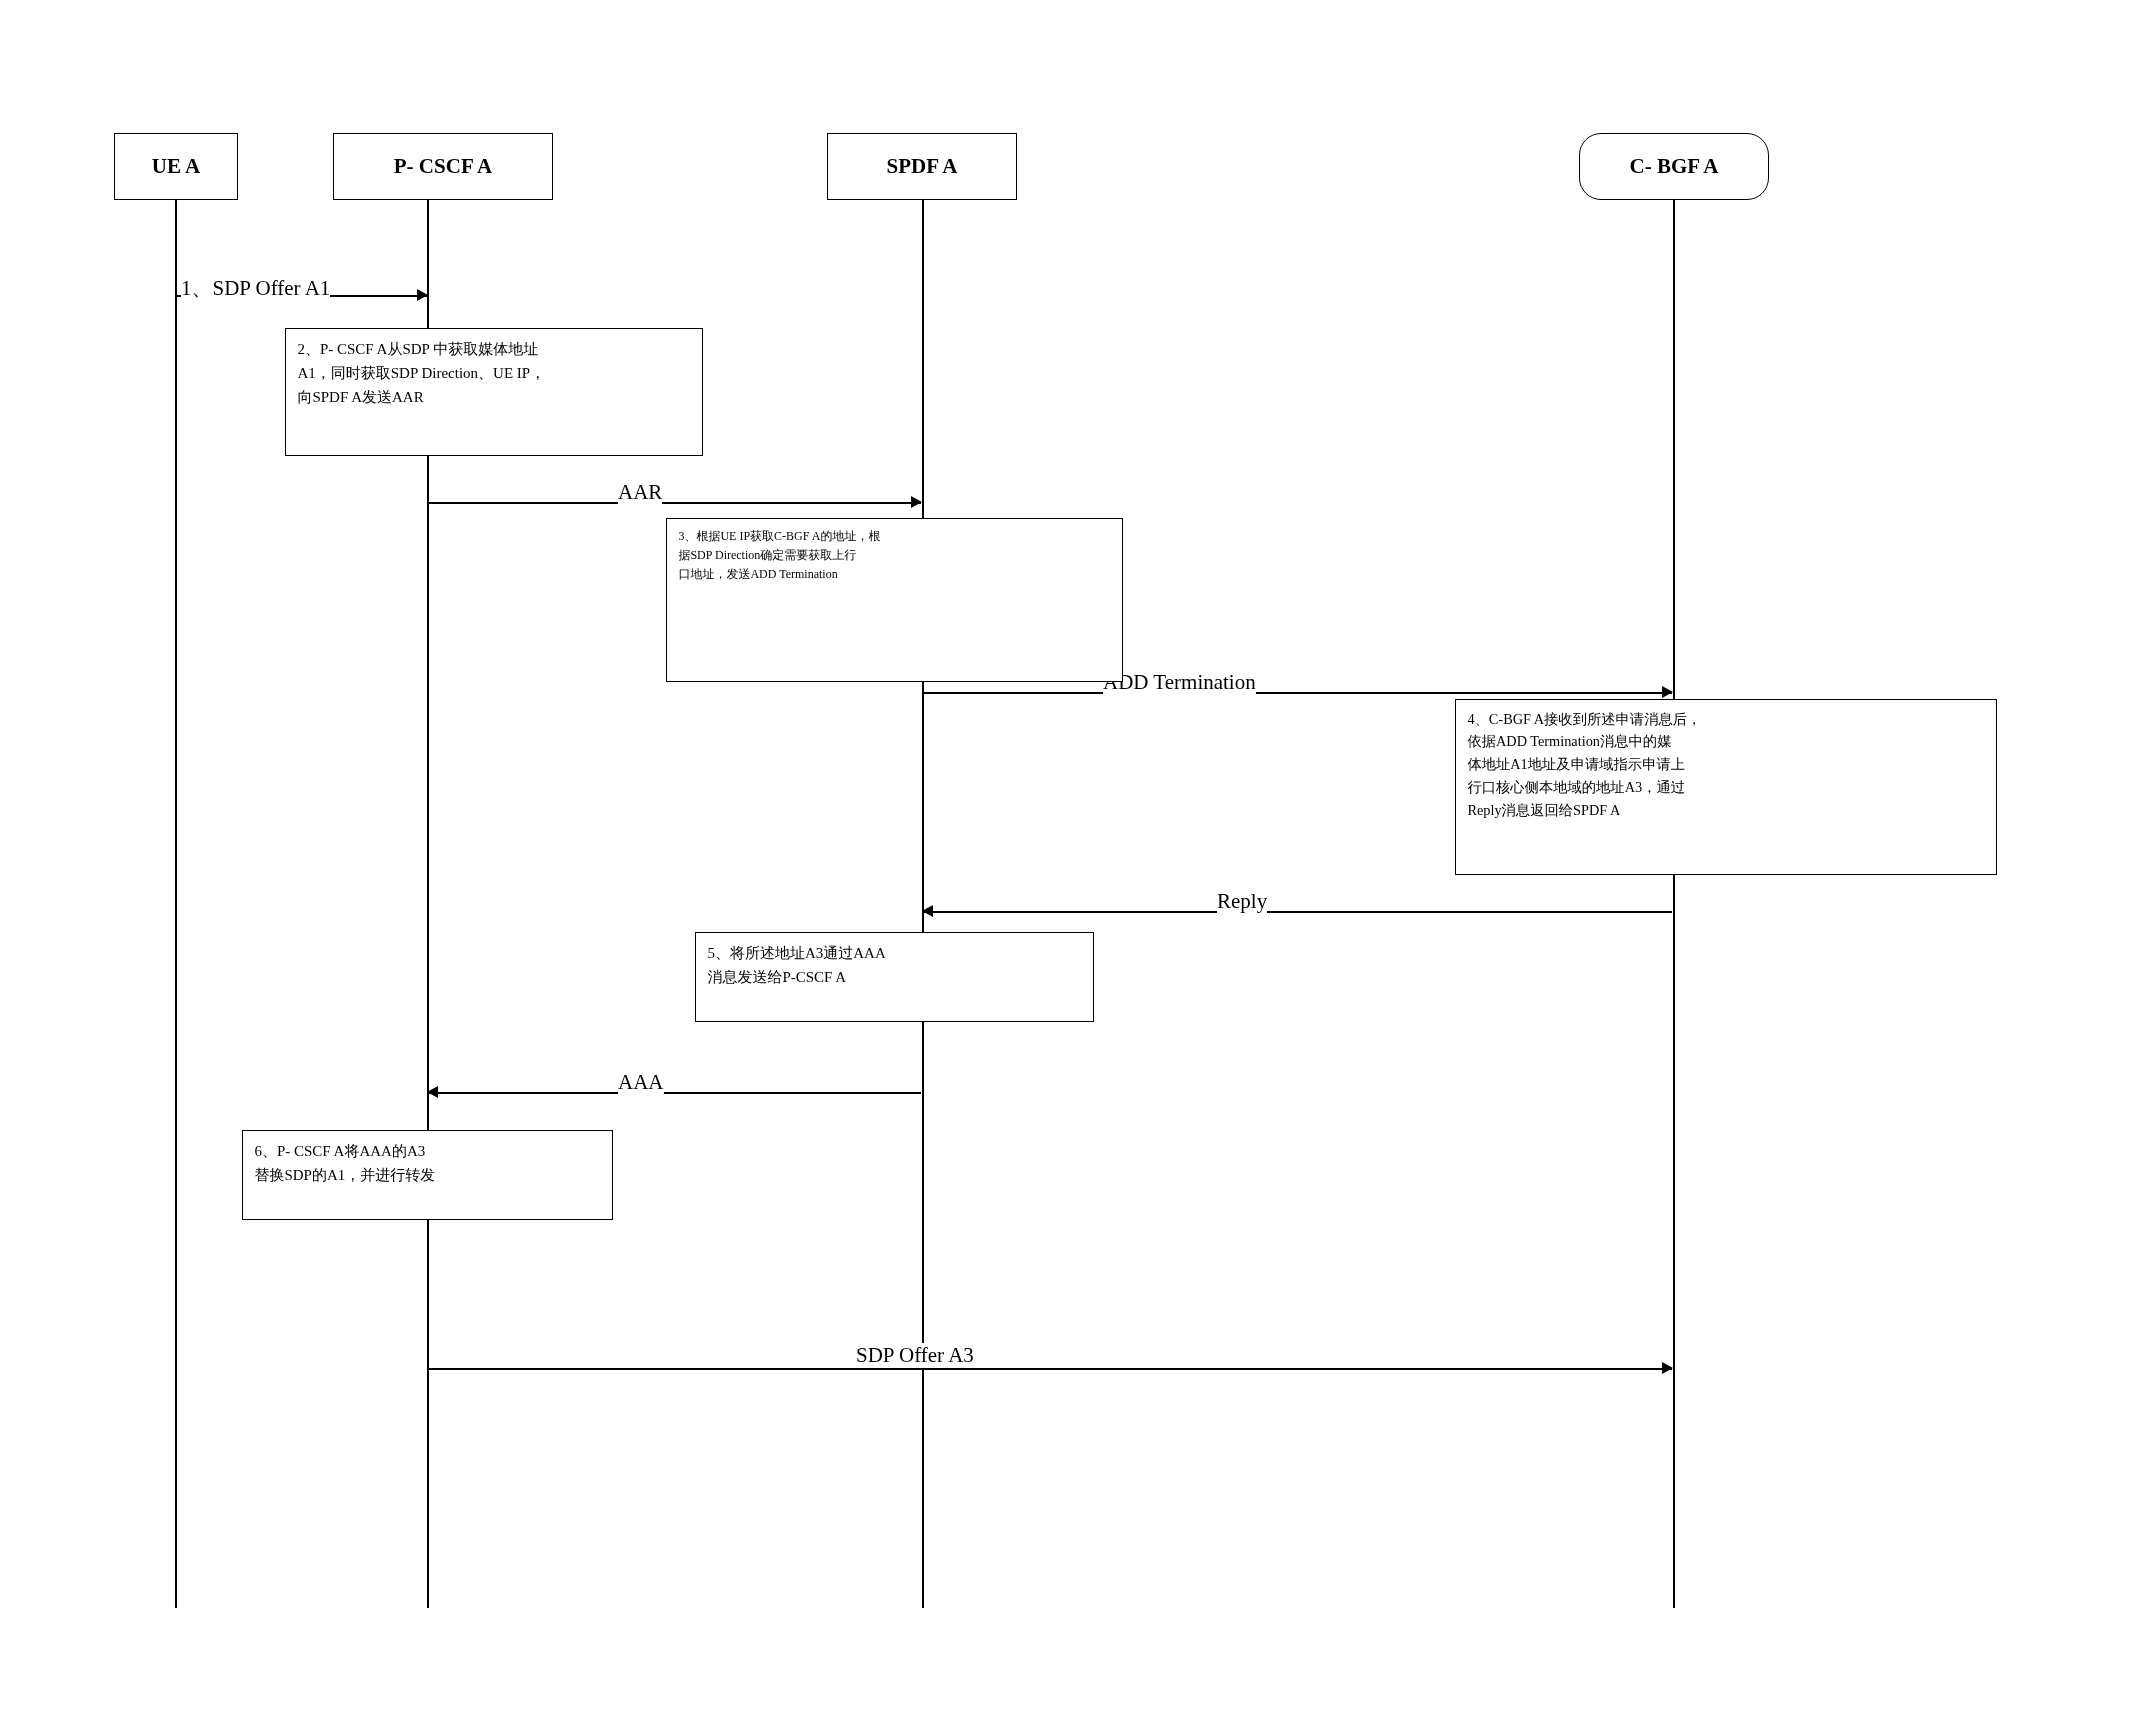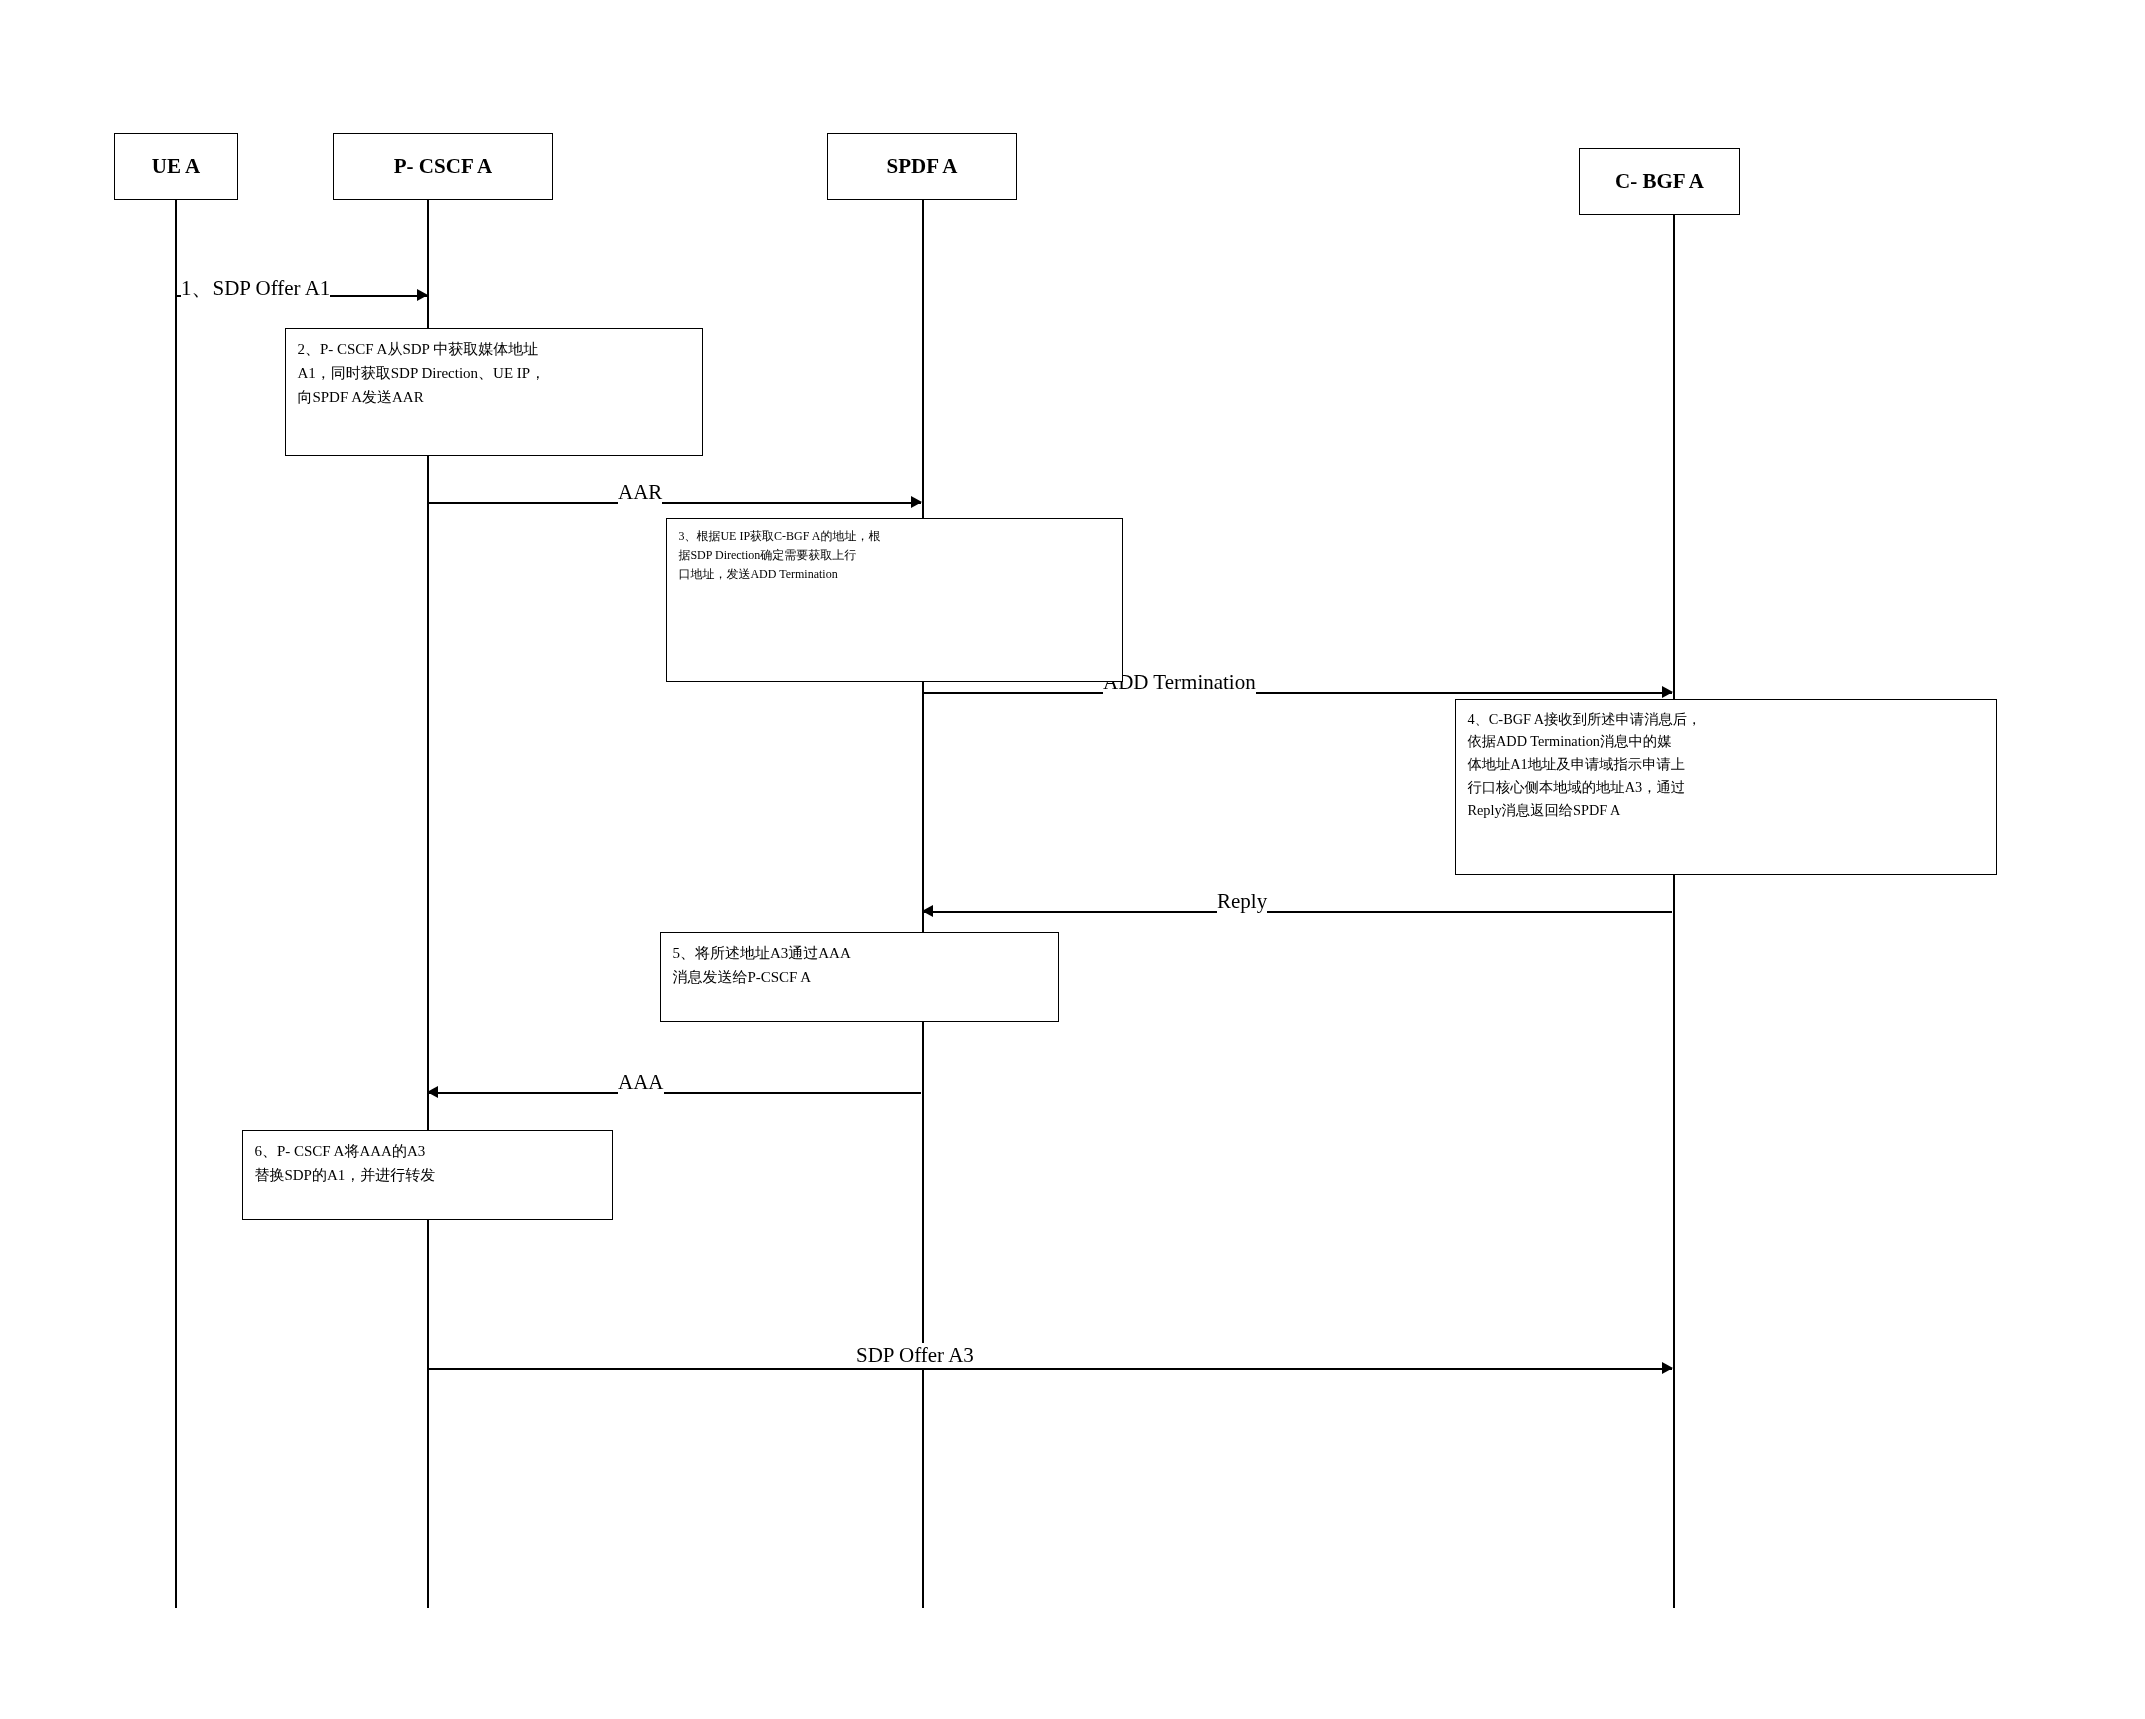--- a/index.html
+++ b/index.html
@@ -93,21 +93,21 @@
 
   <div class="entity-box" style="left:57px; top:57px; width:124px; height:67px;">
     <span>UE A</span>
   </div>
   <div class="entity-box" style="left:276px; top:57px; width:220px; height:67px;">
     <span>P- CSCF A</span>
   </div>
   <div class="entity-box" style="left:770px; top:57px; width:190px; height:67px;">
     <span>SPDF A</span>
   </div>
-  <div class="entity-box" style="left:1522px; top:72px; width:161px; height:67px;">
+  <div class="entity-box" style="left:1522px; top:57px; width:190px; height:67px;border-radius:22px;">
     <span>C- BGF A</span>
   </div>
 
   <div class="lifeline" style="left:118px; top:124px; height:1408px;"></div>
   <div class="lifeline" style="left:370px; top:124px; height:1408px;"></div>
   <div class="lifeline" style="left:865px; top:124px; height:1408px;"></div>
   <div class="lifeline" style="left:1616px; top:124px; height:1408px;"></div>
 
   <div class="arrow-line" style="left:119px; top:219px; width:251px;"></div>
   <div class="msg-label" style="left:124px; top:198px;">
@@ -142,21 +142,21 @@
 体地址A1地址及申请域指示申请上
 行口核心侧本地域的地址A3，通过
 Reply消息返回给SPDF A</span>
   </div>
 
   <div class="arrow-line left" style="left:866px; top:835px; width:749px;"></div>
   <div class="msg-label" style="left:1160px; top:813px;">
     <span>Reply</span>
   </div>
 
-  <div class="note-box" style="left:603px; top:856px; width:399px; height:90px; font-size:15px; line-height:1.6;">
+  <div class="note-box" style="left:638px; top:856px; width:399px; height:90px; font-size:15px; line-height:1.6;">
     <span style="white-space:pre-line;">5、将所述地址A3通过AAA
 消息发送给P-CSCF A</span>
   </div>
 
   <div class="arrow-line left" style="left:371px; top:1016px; width:493px;"></div>
   <div class="msg-label" style="left:561px; top:994px;">
     <span>AAA</span>
   </div>
 
   <div class="note-box" style="left:185px; top:1054px; width:371px; height:90px; font-size:15px; line-height:1.6;">

